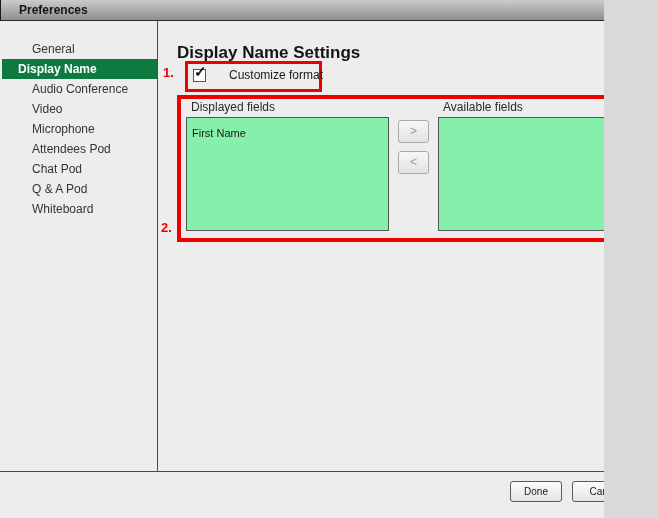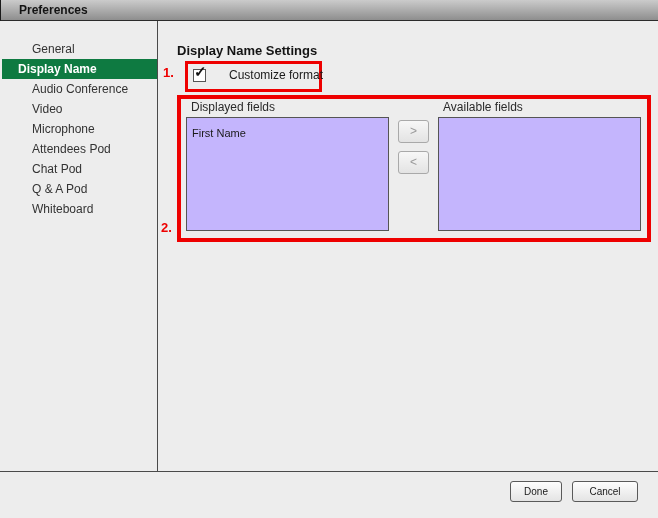--- a/index.html
+++ b/index.html
@@ -1,21 +1,21 @@
 <!DOCTYPE html>
 <html><head>
 <meta charset="utf-8">
 <style>
   * { box-sizing: border-box; margin: 0; padding: 0; }
   html, body { background: #d9d9d9; }
   body { font-family: "Liberation Sans", sans-serif; }
 
   .window {
     position: relative;
-    width: 658px;
+    width: 604px;
     height: 518px;
     background: #ededed;
     overflow: hidden;
   }
 
   
   .titlebar {
     position: absolute;
     left: 0; top: 0;
     width: 658px; height: 21px;
@@ -58,21 +58,21 @@
     position: absolute;
     left: 157px; top: 21px;
     width: 1px; height: 450px;
     background: #4a4a4a;
   }
 
   
   .heading {
     position: absolute;
     left: 177px; top: 43px;
-    font-size: 13px;
+    font-size: 17px;
     font-weight: bold;
     color: #141414;
   }
   .annot {
     position: absolute;
     font-size: 13px;
     font-weight: bold;
   }
   .annot-1 { left: 163px; top: 65px; }
   .annot-2 { left: 161px; top: 220px; }
@@ -122,21 +122,21 @@
     font-size: 12px;
     color: #2a2a2a;
   }
   .lbl-displayed { left: 191px; top: 100px; }
   .lbl-available { left: 443px; top: 100px; }
 
   .listbox {
     position: absolute;
     top: 117px;
     width: 203px; height: 114px;
-    background: #c4b5fd;
+    background: #86efac;
     border: 1px solid #555555;
     padding-top: 4px;
   }
   .listbox-displayed { left: 186px; }
   .listbox-available { left: 438px; }
   .list-item {
     height: 23px;
     line-height: 23px;
     padding-left: 5px;
     font-size: 11px;

